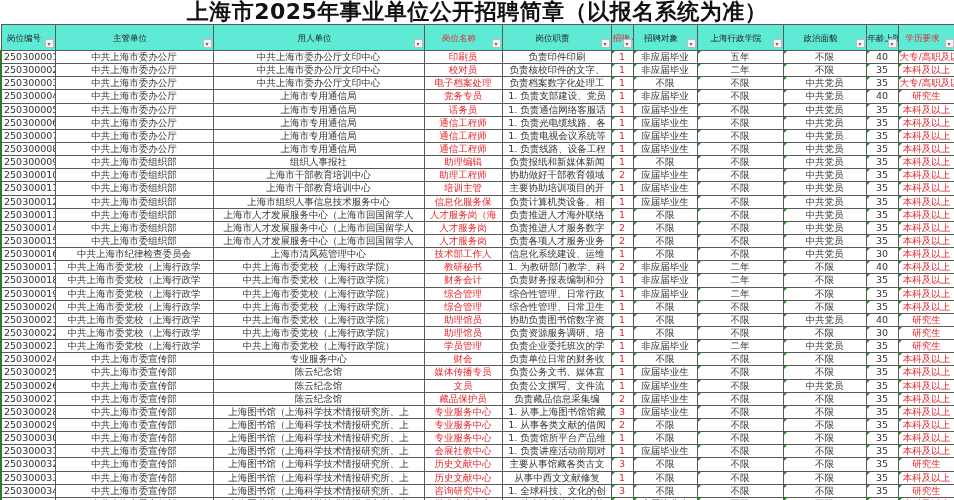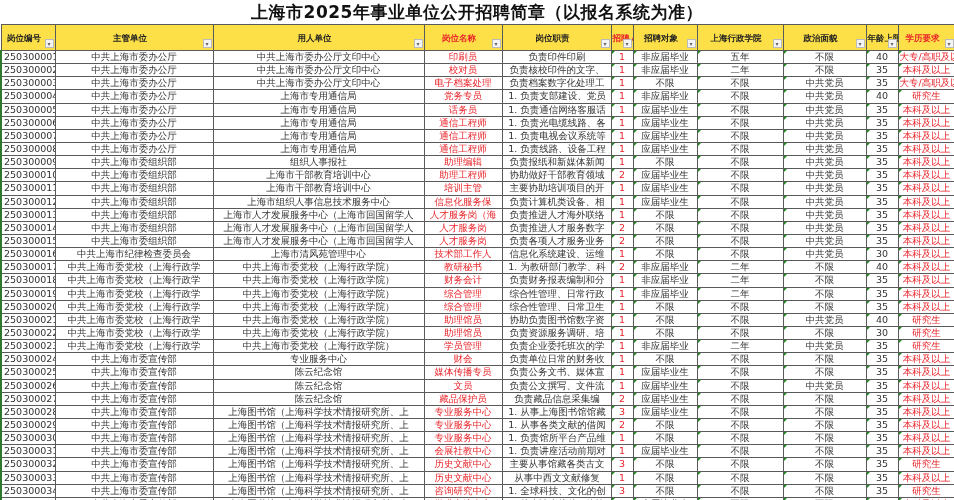--- a/index.html
+++ b/index.html
@@ -4,38 +4,38 @@
 <style>
   * { box-sizing: border-box; margin: 0; padding: 0; }
   body {
     width: 954px; height: 500px; overflow: hidden;
     background: #ffffff;
     font-family: "DejaVu Sans", "Liberation Sans", sans-serif;
     color: #222;
   }
   .title {
     height: 24px; line-height: 24px; text-align: center;
-    font-size: 17px; font-weight: bold; color: #111;
+    font-size: 22px; font-weight: bold; color: #111;
     letter-spacing: 0.5px;
   }
   table {
     border-collapse: collapse; table-layout: fixed;
     width: 954px;
   }
   th, td {
     border: 1px solid #5a5a5a;
     white-space: nowrap; overflow: hidden;
     text-align: center;
     font-size: 9.5px;
     padding: 0 1px;
   }
   th {
-    height: 26px; font-size: 8.5px; font-weight: bold; color: #222;
+    height: 26px; font-size: 8.5px; font-weight: normal; color: #222;
     position: relative; line-height: 10px;
-    background: #fde047;
+    background: #5eead4;
   }
   th.red { color: #e8242a; }
   th .dd {
     position: absolute; right: 1px; bottom: 2px;
     width: 9px; height: 9px;
     border: 1px solid #bbb; background: #f4f4f4;
     font-size: 6px; line-height: 7px; color: #666; text-align: center;
   }
   th .htxt { display: inline-block; padding-right: 8px; }
   td {

